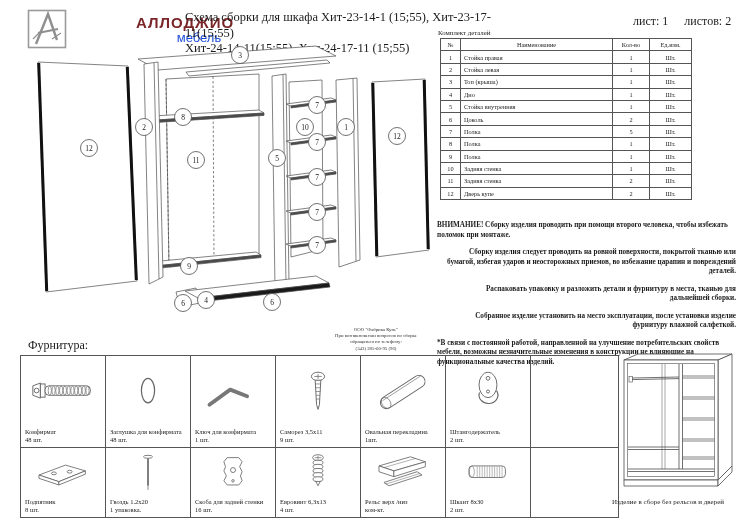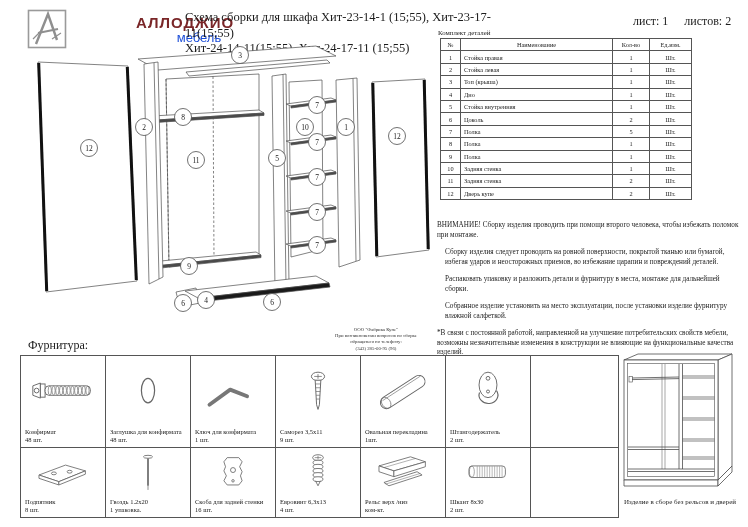--- a/index.html
+++ b/index.html
@@ -16,34 +16,34 @@
   .doc-title{left:185px;top:10px;width:340px;font-size:12.5px;line-height:1.25;}
   .sheet-info{left:633px;top:14px;width:110px;font-size:12px;display:flex;gap:16px;}
   
   .pt-title{left:438px;top:29px;font-size:6.8px;}
   .parts-table{left:440px;top:38px;border-collapse:collapse;table-layout:fixed;}
   .parts-table th,.parts-table td{border:1px solid #555;font-size:6.3px;font-weight:normal;
       padding:0 3px;height:11.4px;overflow:hidden;white-space:nowrap;}
   .parts-table .c{text-align:center;}
   
   .notes{left:437px;top:221px;width:307px;font-size:7.2px;line-height:1.32;}
-  .notes p{margin:0 0 8px 0;}
-  .notes p.tight{margin:8px;}
+  .notes p{margin:0 0 8px 0;font-weight:bold;}
+  .notes p.tight{margin:8px;text-align:right;}
   .notes p.gap-top{}
   
   .maker{left:300px;top:327px;width:152px;text-align:center;font-size:4.8px;line-height:1.3;color:#333;}
   
   .hw-title{left:28px;top:338px;font-size:12px;}
   .hw-grid{left:20px;top:355px;display:grid;grid-template-columns:repeat(6,85px) 88px;
            grid-template-rows:92px 70px;border-top:1px solid #555;border-left:1px solid #555;}
   .hw-cell{border-right:1px solid #555;border-bottom:1px solid #555;display:flex;
            flex-direction:column;align-items:center;justify-content:center;position:relative;}
   .hw-ic{flex:1;display:flex;align-items:center;justify-content:center;width:100%;}
   .hw-label{align-self:stretch;font-size:6.5px;line-height:1.25;padding:0 3px 3px 4px;}
-  .wr-caption{left:612px;top:498px;width:136px;text-align:center;font-size:7px;}
+  .wr-caption{left:612px;top:498px;width:136px;text-align:left;font-size:7px;}
   svg text{font-family:"Liberation Serif",serif;}
 </style>
 </head>
 <body>
 
 <div class="page">
 
   <svg class="abs logo-box" viewBox="0 0 40 40">
     <rect x="1.5" y="1.5" width="37" height="37" fill="#fff" stroke="#9a9a9a" stroke-width="1.6"></rect>
     <path d="M9,35 L21,5 L30,31" fill="none" stroke="#8f8f8f" stroke-width="2.4"></path>
@@ -287,21 +287,21 @@
           <td>Дверь купе</td>
           <td class="c">2</td>
           <td class="c">Шт.</td>
         </tr>
       </tbody>
   </table>
 
   <div class="abs notes">
     <p>ВНИМАНИЕ! Сборку изделия проводить при помощи второго человека, чтобы избежать поломок при монтаже.</p>
     <p class="tight">Сборку изделия следует проводить на ровной поверхности, покрытой тканью или бумагой, избегая ударов и неосторожных приемов, во избежание царапин и повреждений деталей.</p>
-    <p class="tight">Распаковать упаковку и разложить детали и фурнитуру в места, монтаже для дальнейшей сборки.</p>
+    <p class="tight">Распаковать упаковку и разложить детали и фурнитуру в места, тканью для дальнейшей сборки.</p>
     <p class="tight">Собранное изделие установить на место эксплуатации, после установки изделие фурнитуру влажной салфеткой.</p>
     <p class="gap-top">*В связи с постоянной работой, направленной на улучшение потребительских свойств мебели, возможны незначительные изменения в конструкции не влияющие на функциональные качества изделий.</p>
   </div>
 
   <div class="abs hw-title">Фурнитура:</div>
   <div class="abs hw-grid" id="hw-grid">
       <div class="hw-cell" style="grid-area: 1 / 1;">
         <span class="hw-ic">
        <svg width="66" viewBox="0 0 70 52" fill="#fff" stroke="#666" stroke-width="1">
             <polygon points="3,20 11,17 11,33 3,30"></polygon>

